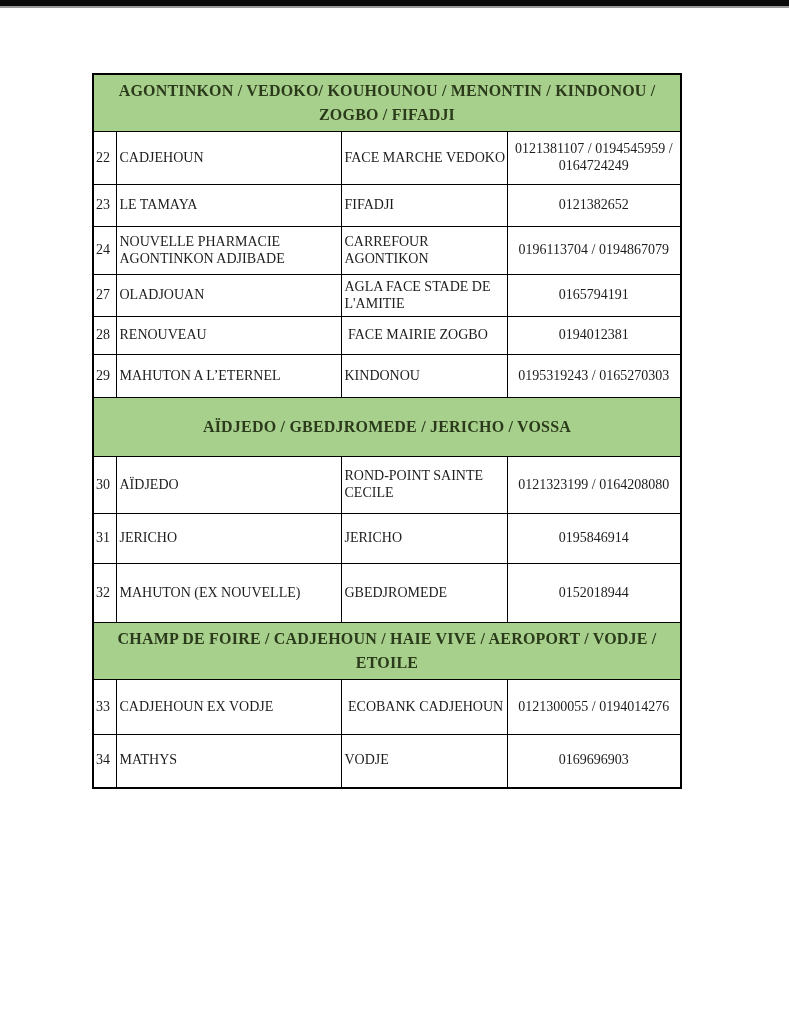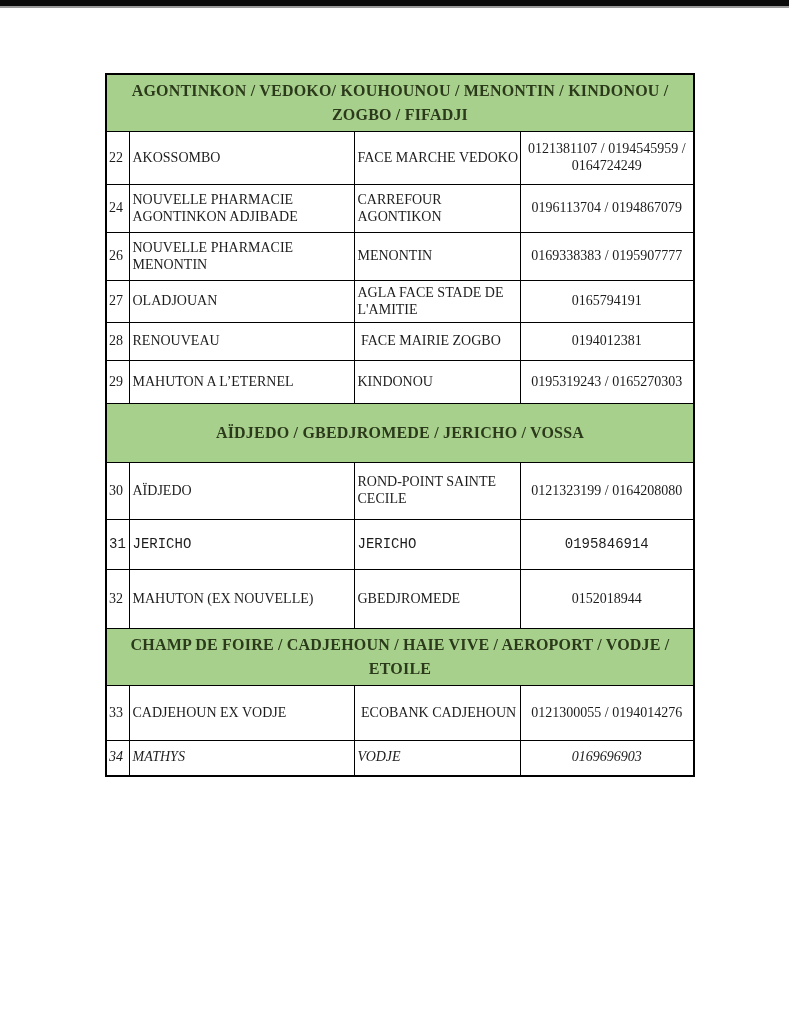--- a/index.html
+++ b/index.html
@@ -18,21 +18,21 @@
     position: absolute;
     top: 0;
     left: 0;
     width: 789px;
     height: 6px;
     background: var(--topbar, #0b0b0b);
     border-bottom: 2px solid #9a9a9a;
   }
   table.doc-table {
     position: absolute;
-    left: 105px;
+    left: 92px;
     top: 73px;
     width: 588px;
     border-collapse: collapse;
     table-layout: fixed;
     border: 2px solid var(--border-c, #000);
   }
   .doc-table td {
     border: 1px solid var(--border-c, #000);
     color: var(--body-text, #1c1c1c);
     font-size: 14px;
@@ -82,35 +82,35 @@
     <col style="width:225px">
     <col style="width:166px">
     <col style="width:174px">
   </colgroup>
   <tbody>
       <tr style="height: 57px;">
         <td colspan="4" class="section-header">AGONTINKON / VEDOKO/ KOUHOUNOU / MENONTIN / KINDONOU / ZOGBO / FIFADJI</td>
       </tr>
       <tr style="height: 53px; padding-left: 16px;">
         <td class="num">22</td>
-        <td class="name">AKOSSOMBO</td>
+        <td class="name">CADJEHOUN</td>
         <td class="loc nowrap">FACE MARCHE VEDOKO</td>
         <td class="phone">0121381107 / 0194545959 / 0164724249</td>
+      </tr>
+      <tr style="height: 42px;">
+        <td class="num">23</td>
+        <td class="name">LE TAMAYA</td>
+        <td class="loc">FIFADJI</td>
+        <td class="phone">0121382652</td>
       </tr>
       <tr style="height: 48px;">
         <td class="num">24</td>
         <td class="name">NOUVELLE PHARMACIE AGONTINKON ADJIBADE</td>
         <td class="loc">CARREFOUR AGONTIKON</td>
         <td class="phone">0196113704 / 0194867079</td>
-      </tr>
-      <tr style="height: 48px;">
-        <td class="num">26</td>
-        <td class="name">NOUVELLE PHARMACIE MENONTIN</td>
-        <td class="loc">MENONTIN</td>
-        <td class="phone">0169338383 / 0195907777</td>
       </tr>
       <tr style="height: 42px;">
         <td class="num">27</td>
         <td class="name">OLADJOUAN</td>
         <td class="loc">AGLA FACE STADE DE L'AMITIE</td>
         <td class="phone">0165794191</td>
       </tr>
       <tr style="height: 38px;">
         <td class="num">28</td>
         <td class="name">RENOUVEAU</td>
@@ -125,41 +125,41 @@
       </tr>
       <tr style="height: 59px;">
         <td colspan="4" class="section-header">AÏDJEDO / GBEDJROMEDE / JERICHO / VOSSA</td>
       </tr>
       <tr style="height: 57px;">
         <td class="num">30</td>
         <td class="name">AÏDJEDO</td>
         <td class="loc">ROND-POINT SAINTE CECILE</td>
         <td class="phone">0121323199 / 0164208080</td>
       </tr>
-      <tr style="height: 50px; font-family: Liberation Mono, monospace;">
+      <tr style="height: 50px;">
         <td class="num">31</td>
         <td class="name">JERICHO</td>
         <td class="loc">JERICHO</td>
         <td class="phone">0195846914</td>
       </tr>
       <tr style="height: 59px; padding-left: 36px;">
         <td class="num">32</td>
         <td class="name">MAHUTON (EX NOUVELLE)</td>
         <td class="loc">GBEDJROMEDE</td>
         <td class="phone">0152018944</td>
       </tr>
       <tr style="height: 52px;">
         <td colspan="4" class="section-header">CHAMP DE FOIRE / CADJEHOUN / HAIE VIVE / AEROPORT / VODJE / ETOILE</td>
       </tr>
       <tr style="height: 55px;">
         <td class="num">33</td>
         <td class="name">CADJEHOUN EX VODJE</td>
         <td class="loc nowrap">&nbsp;ECOBANK CADJEHOUN</td>
         <td class="phone">0121300055 / 0194014276</td>
       </tr>
-      <tr style="height: 35px; font-style: italic;">
+      <tr style="height: 53px;">
         <td class="num">34</td>
         <td class="name">MATHYS</td>
         <td class="loc">VODJE</td>
         <td class="phone">0169696903</td>
       </tr>
     </tbody>
 </table>
 
 </body></html>

